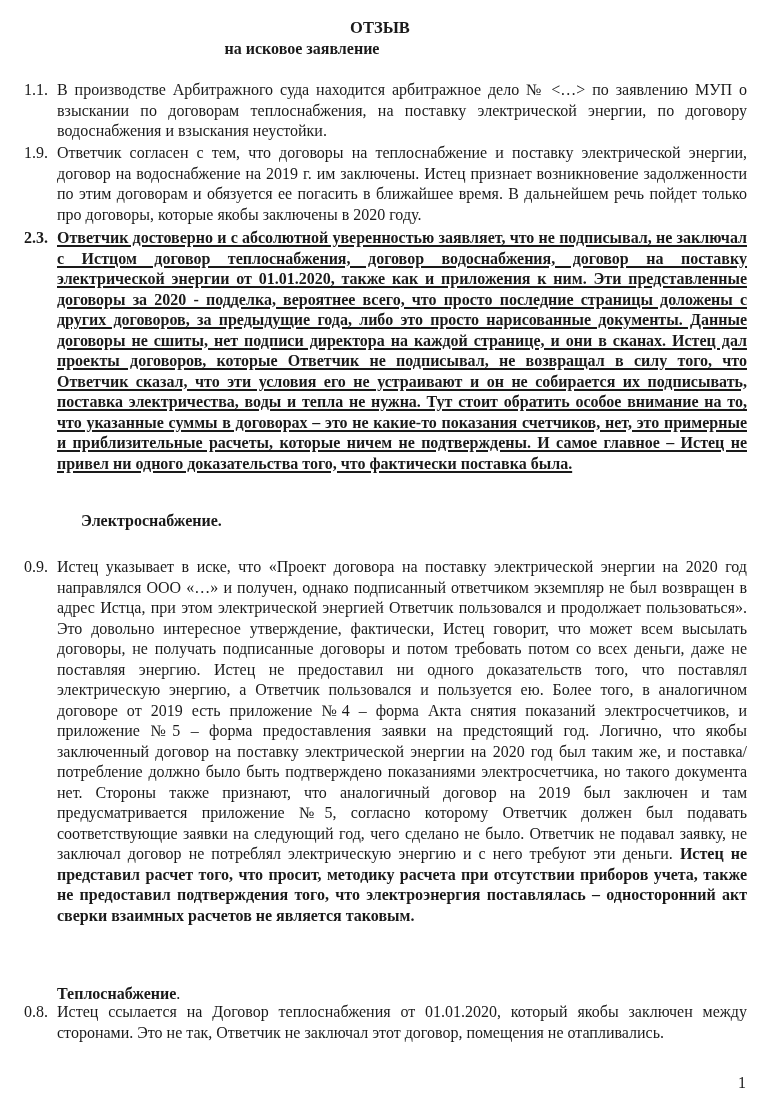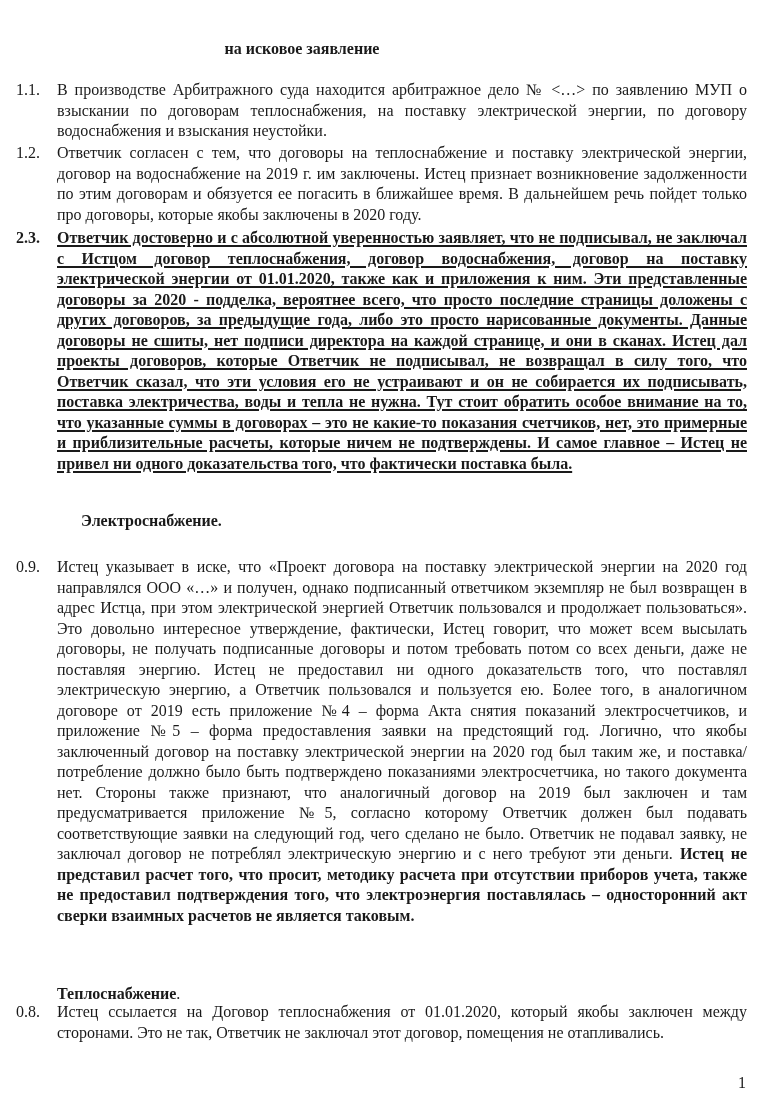--- a/index.html
+++ b/index.html
@@ -60,20 +60,21 @@
       left: 16px;
       width: 731px;
       font-size: 16px;
       line-height: 20.5px;
     }
     .item .num {
       position: absolute;
       left: 0;
       top: 0;
       width: 40px;
+      text-align: center;
     }
     .item .body {
       margin-left: 41px;
       width: 690px;
       text-align: justify;
       text-align-last: left;
     }
     .item.bold-under .num { font-weight: bold; }
     .item.bold-under .body {
       font-weight: bold;
@@ -96,30 +97,31 @@
       top: 1073px;
       font-size: 16px;
       line-height: 20px;
     }
   </style>
 </head>
 <body>
 
 <div class="page">
 
+  <div class="title">ОТЗЫВ</div>
   <div class="subtitle">на исковое заявление</div>
 
 
   <div class="item" style="top:80px;">
     <span class="num">1.1.</span>
     <div class="body">В производстве Арбитражного суда находится арбитражное дело № &lt;…&gt; по заявлению МУП о взыскании по договорам теплоснабжения, на поставку электрической энергии, по договору водоснабжения и взыскания неустойки.</div>
   </div>
 
   <div class="item" style="top:143px;">
-    <span class="num">1.2.</span>
+    <span class="num">1.9.</span>
     <div class="body">Ответчик согласен с тем, что договоры на теплоснабжение  и поставку электрической энергии, договор на водоснабжение на 2019 г. им заключены. Истец признает возникновение задолженности по этим  договорам и обязуется ее погасить в ближайшее время. В дальнейшем речь пойдет только про договоры, которые якобы заключены в 2020 году.</div>
   </div>
 
   <div class="item bold-under" style="top:228px;">
     <span class="num">2.3.</span>
     <div class="body">Ответчик достоверно и с абсолютной уверенностью заявляет, что не подписывал, не заключал с Истцом договор теплоснабжения, договор водоснабжения, договор на поставку электрической энергии от 01.01.2020, также как и приложения к ним. Эти представленные договоры за 2020 - подделка, вероятнее всего, что просто последние страницы доложены с других договоров, за предыдущие года, либо это просто нарисованные документы. Данные договоры не сшиты, нет подписи директора на каждой странице, и они в сканах. Истец дал проекты договоров, которые Ответчик не подписывал, не возвращал в силу того, что Ответчик сказал, что эти условия его не устраивают и он не собирается их подписывать, поставка электричества, воды и тепла не нужна. Тут стоит обратить особое внимание на то, что указанные суммы в договорах – это не какие-то показания счетчиков, нет, это примерные и приблизительные расчеты, которые ничем не подтверждены. И самое главное – Истец не привел ни одного доказательства того, что фактически поставка была.</div>
   </div>
 
   <div class="subheading" style="top:511px;margin-left:24px;">Электроснабжение.</div>
 

